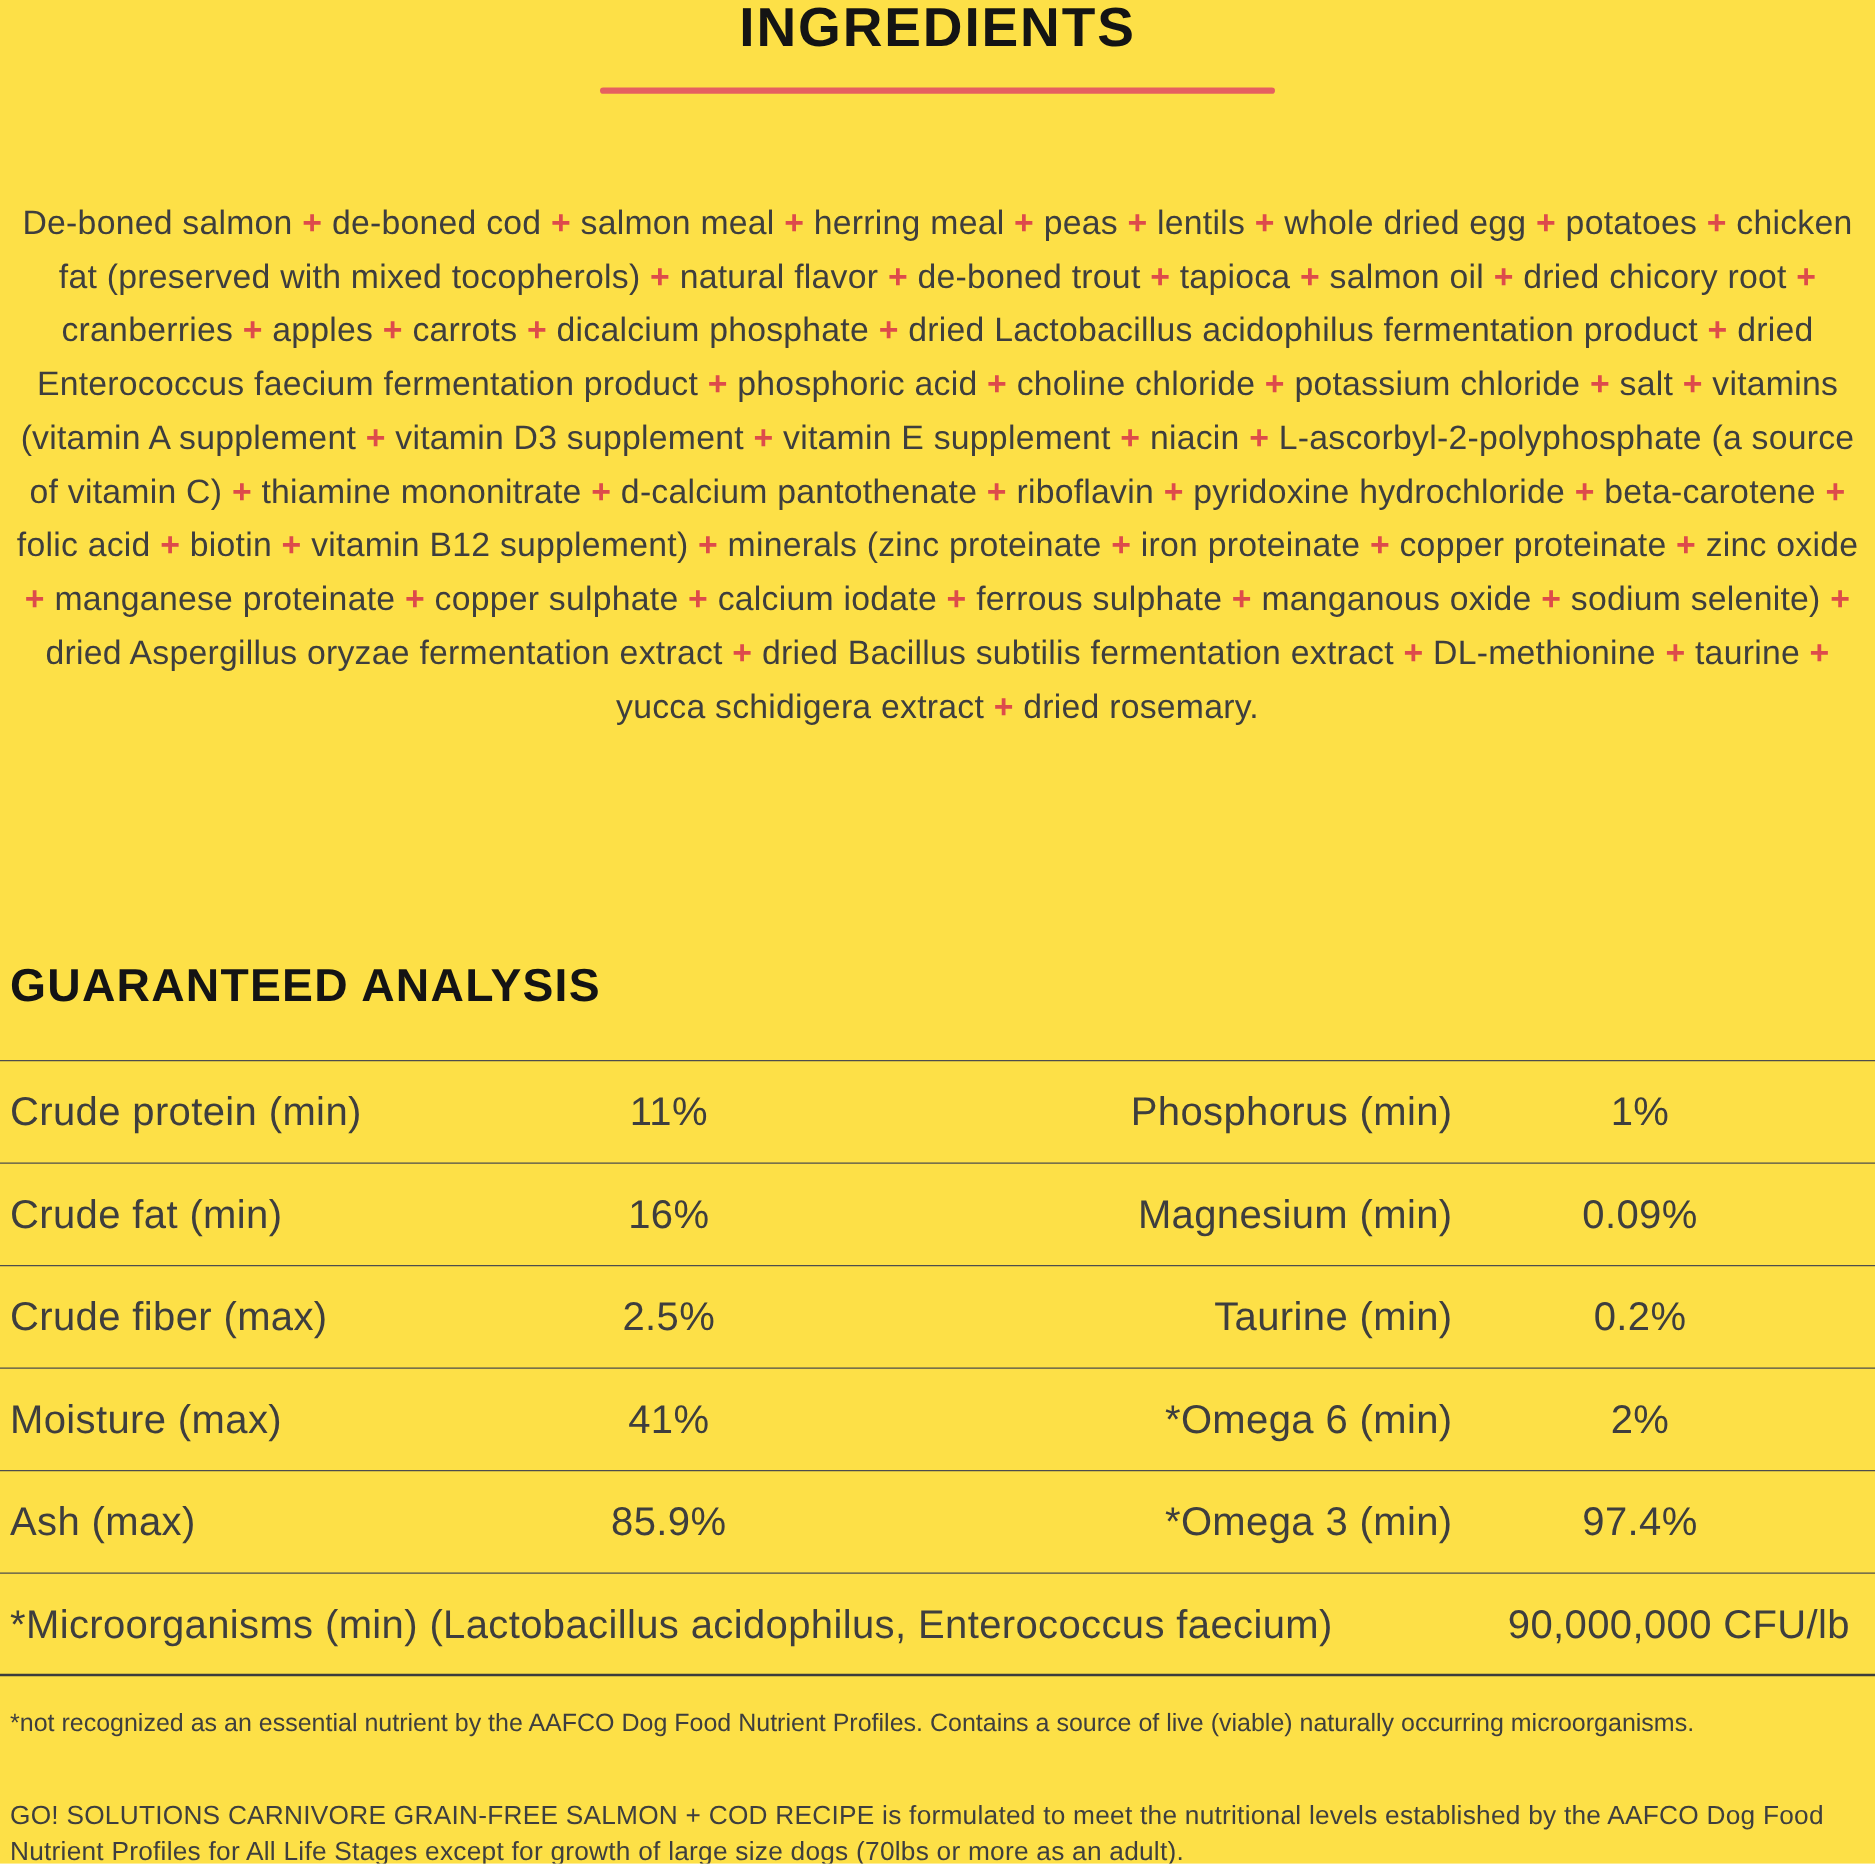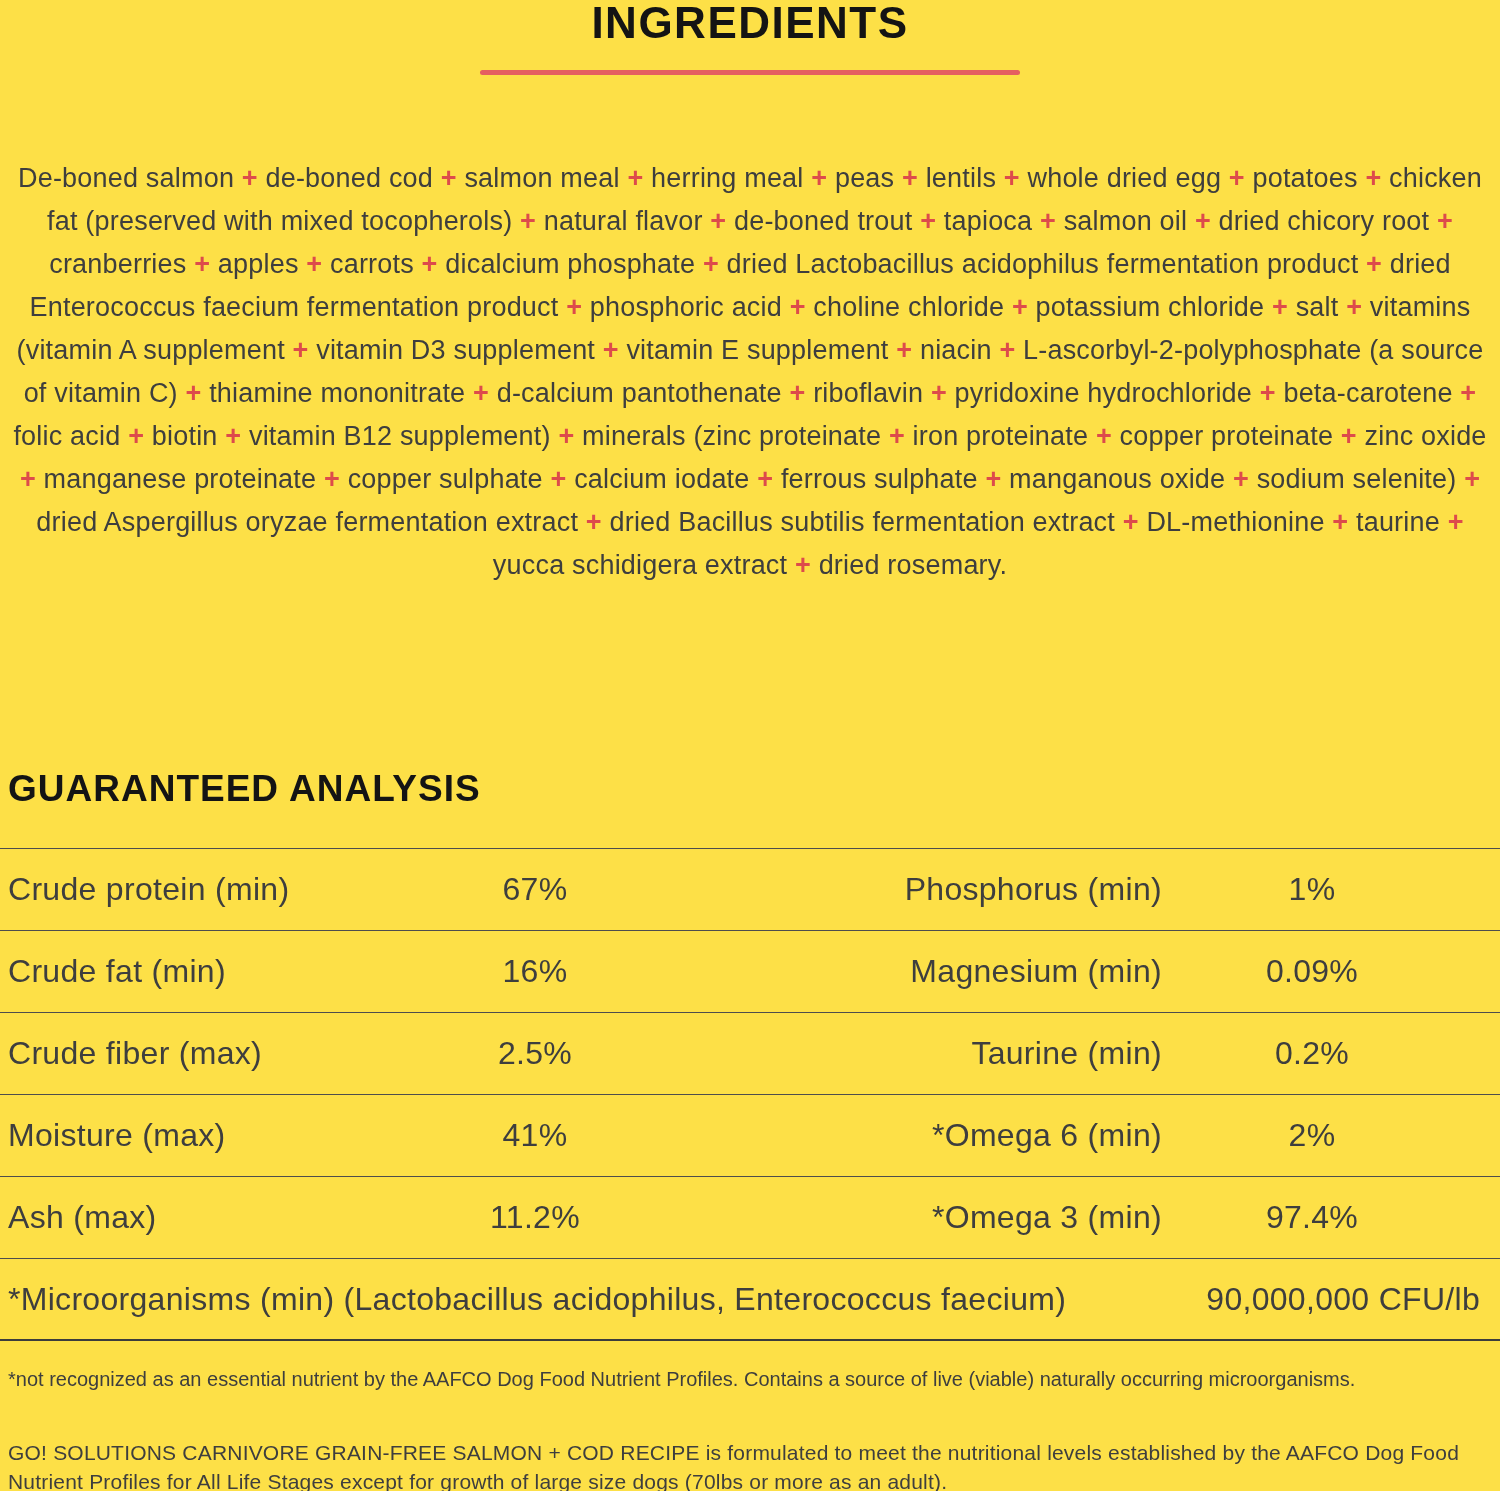--- a/index.html
+++ b/index.html
@@ -102,21 +102,21 @@
   <div class="title-rule"></div>
 
   <p class="ingredients-paragraph"><span>De-boned salmon</span> <span class="plus">+</span> <span>de-boned cod</span> <span class="plus">+</span> <span>salmon meal</span> <span class="plus">+</span> <span>herring meal</span> <span class="plus">+</span> <span>peas</span> <span class="plus">+</span> <span>lentils</span> <span class="plus">+</span> <span>whole dried egg</span> <span class="plus">+</span> <span>potatoes</span> <span class="plus">+</span> <span>chicken fat (preserved with mixed tocopherols)</span> <span class="plus">+</span> <span>natural flavor</span> <span class="plus">+</span> <span>de-boned trout</span> <span class="plus">+</span> <span>tapioca</span> <span class="plus">+</span> <span>salmon oil</span> <span class="plus">+</span> <span>dried chicory root</span> <span class="plus">+</span> <span>cranberries</span> <span class="plus">+</span> <span>apples</span> <span class="plus">+</span> <span>carrots</span> <span class="plus">+</span> <span>dicalcium phosphate</span> <span class="plus">+</span> <span>dried Lactobacillus acidophilus fermentation product</span> <span class="plus">+</span> <span>dried Enterococcus faecium fermentation product</span> <span class="plus">+</span> <span>phosphoric acid</span> <span class="plus">+</span> <span>choline chloride</span> <span class="plus">+</span> <span>potassium chloride</span> <span class="plus">+</span> <span>salt</span> <span class="plus">+</span> <span>vitamins (vitamin A supplement</span> <span class="plus">+</span> <span>vitamin D3 supplement</span> <span class="plus">+</span> <span>vitamin E supplement</span> <span class="plus">+</span> <span>niacin</span> <span class="plus">+</span> <span>L-ascorbyl-2-polyphosphate (a source of vitamin C)</span> <span class="plus">+</span> <span>thiamine mononitrate</span> <span class="plus">+</span> <span>d-calcium pantothenate</span> <span class="plus">+</span> <span>riboflavin</span> <span class="plus">+</span> <span>pyridoxine hydrochloride</span> <span class="plus">+</span> <span>beta-carotene</span> <span class="plus">+</span> <span>folic acid</span> <span class="plus">+</span> <span>biotin</span> <span class="plus">+</span> <span>vitamin B12 supplement)</span> <span class="plus">+</span> <span>minerals (zinc proteinate</span> <span class="plus">+</span> <span>iron proteinate</span> <span class="plus">+</span> <span>copper proteinate</span> <span class="plus">+</span> <span>zinc oxide</span> <span class="plus">+</span> <span>manganese proteinate</span> <span class="plus">+</span> <span>copper sulphate</span> <span class="plus">+</span> <span>calcium iodate</span> <span class="plus">+</span> <span>ferrous sulphate</span> <span class="plus">+</span> <span>manganous oxide</span> <span class="plus">+</span> <span>sodium selenite)</span> <span class="plus">+</span> <span>dried Aspergillus oryzae fermentation extract</span> <span class="plus">+</span> <span>dried Bacillus subtilis fermentation extract</span> <span class="plus">+</span> <span>DL-methionine</span> <span class="plus">+</span> <span>taurine</span> <span class="plus">+</span> <span>yucca schidigera extract</span> <span class="plus">+</span> <span>dried rosemary.</span></p>
 
   <h2 class="analysis-title">GUARANTEED ANALYSIS</h2>
 
   <div class="analysis-table">
     <div id="paired-rows">
         <div class="arow">
           <span class="lbl1">Crude protein (min)</span>
-          <span class="val1">67%</span>
+          <span class="val1">11%</span>
           <span class="lbl2">Phosphorus (min)</span>
           <span class="val2">1%</span>
         </div>
         <div class="arow">
           <span class="lbl1">Crude fat (min)</span>
           <span class="val1">16%</span>
           <span class="lbl2">Magnesium (min)</span>
           <span class="val2">0.09%</span>
         </div>
         <div class="arow">
@@ -126,21 +126,21 @@
           <span class="val2">0.2%</span>
         </div>
         <div class="arow">
           <span class="lbl1">Moisture (max)</span>
           <span class="val1">41%</span>
           <span class="lbl2">*Omega 6 (min)</span>
           <span class="val2">2%</span>
         </div>
         <div class="arow">
           <span class="lbl1">Ash (max)</span>
-          <span class="val1">11.2%</span>
+          <span class="val1">85.9%</span>
           <span class="lbl2">*Omega 3 (min)</span>
           <span class="val2">97.4%</span>
         </div>
       </div>
     <div class="arow wide">
       <span class="wlabel">*Microorganisms (min) (Lactobacillus acidophilus, Enterococcus faecium)</span>
       <span class="wvalue">90,000,000 CFU/lb</span>
     </div>
   </div>
 

